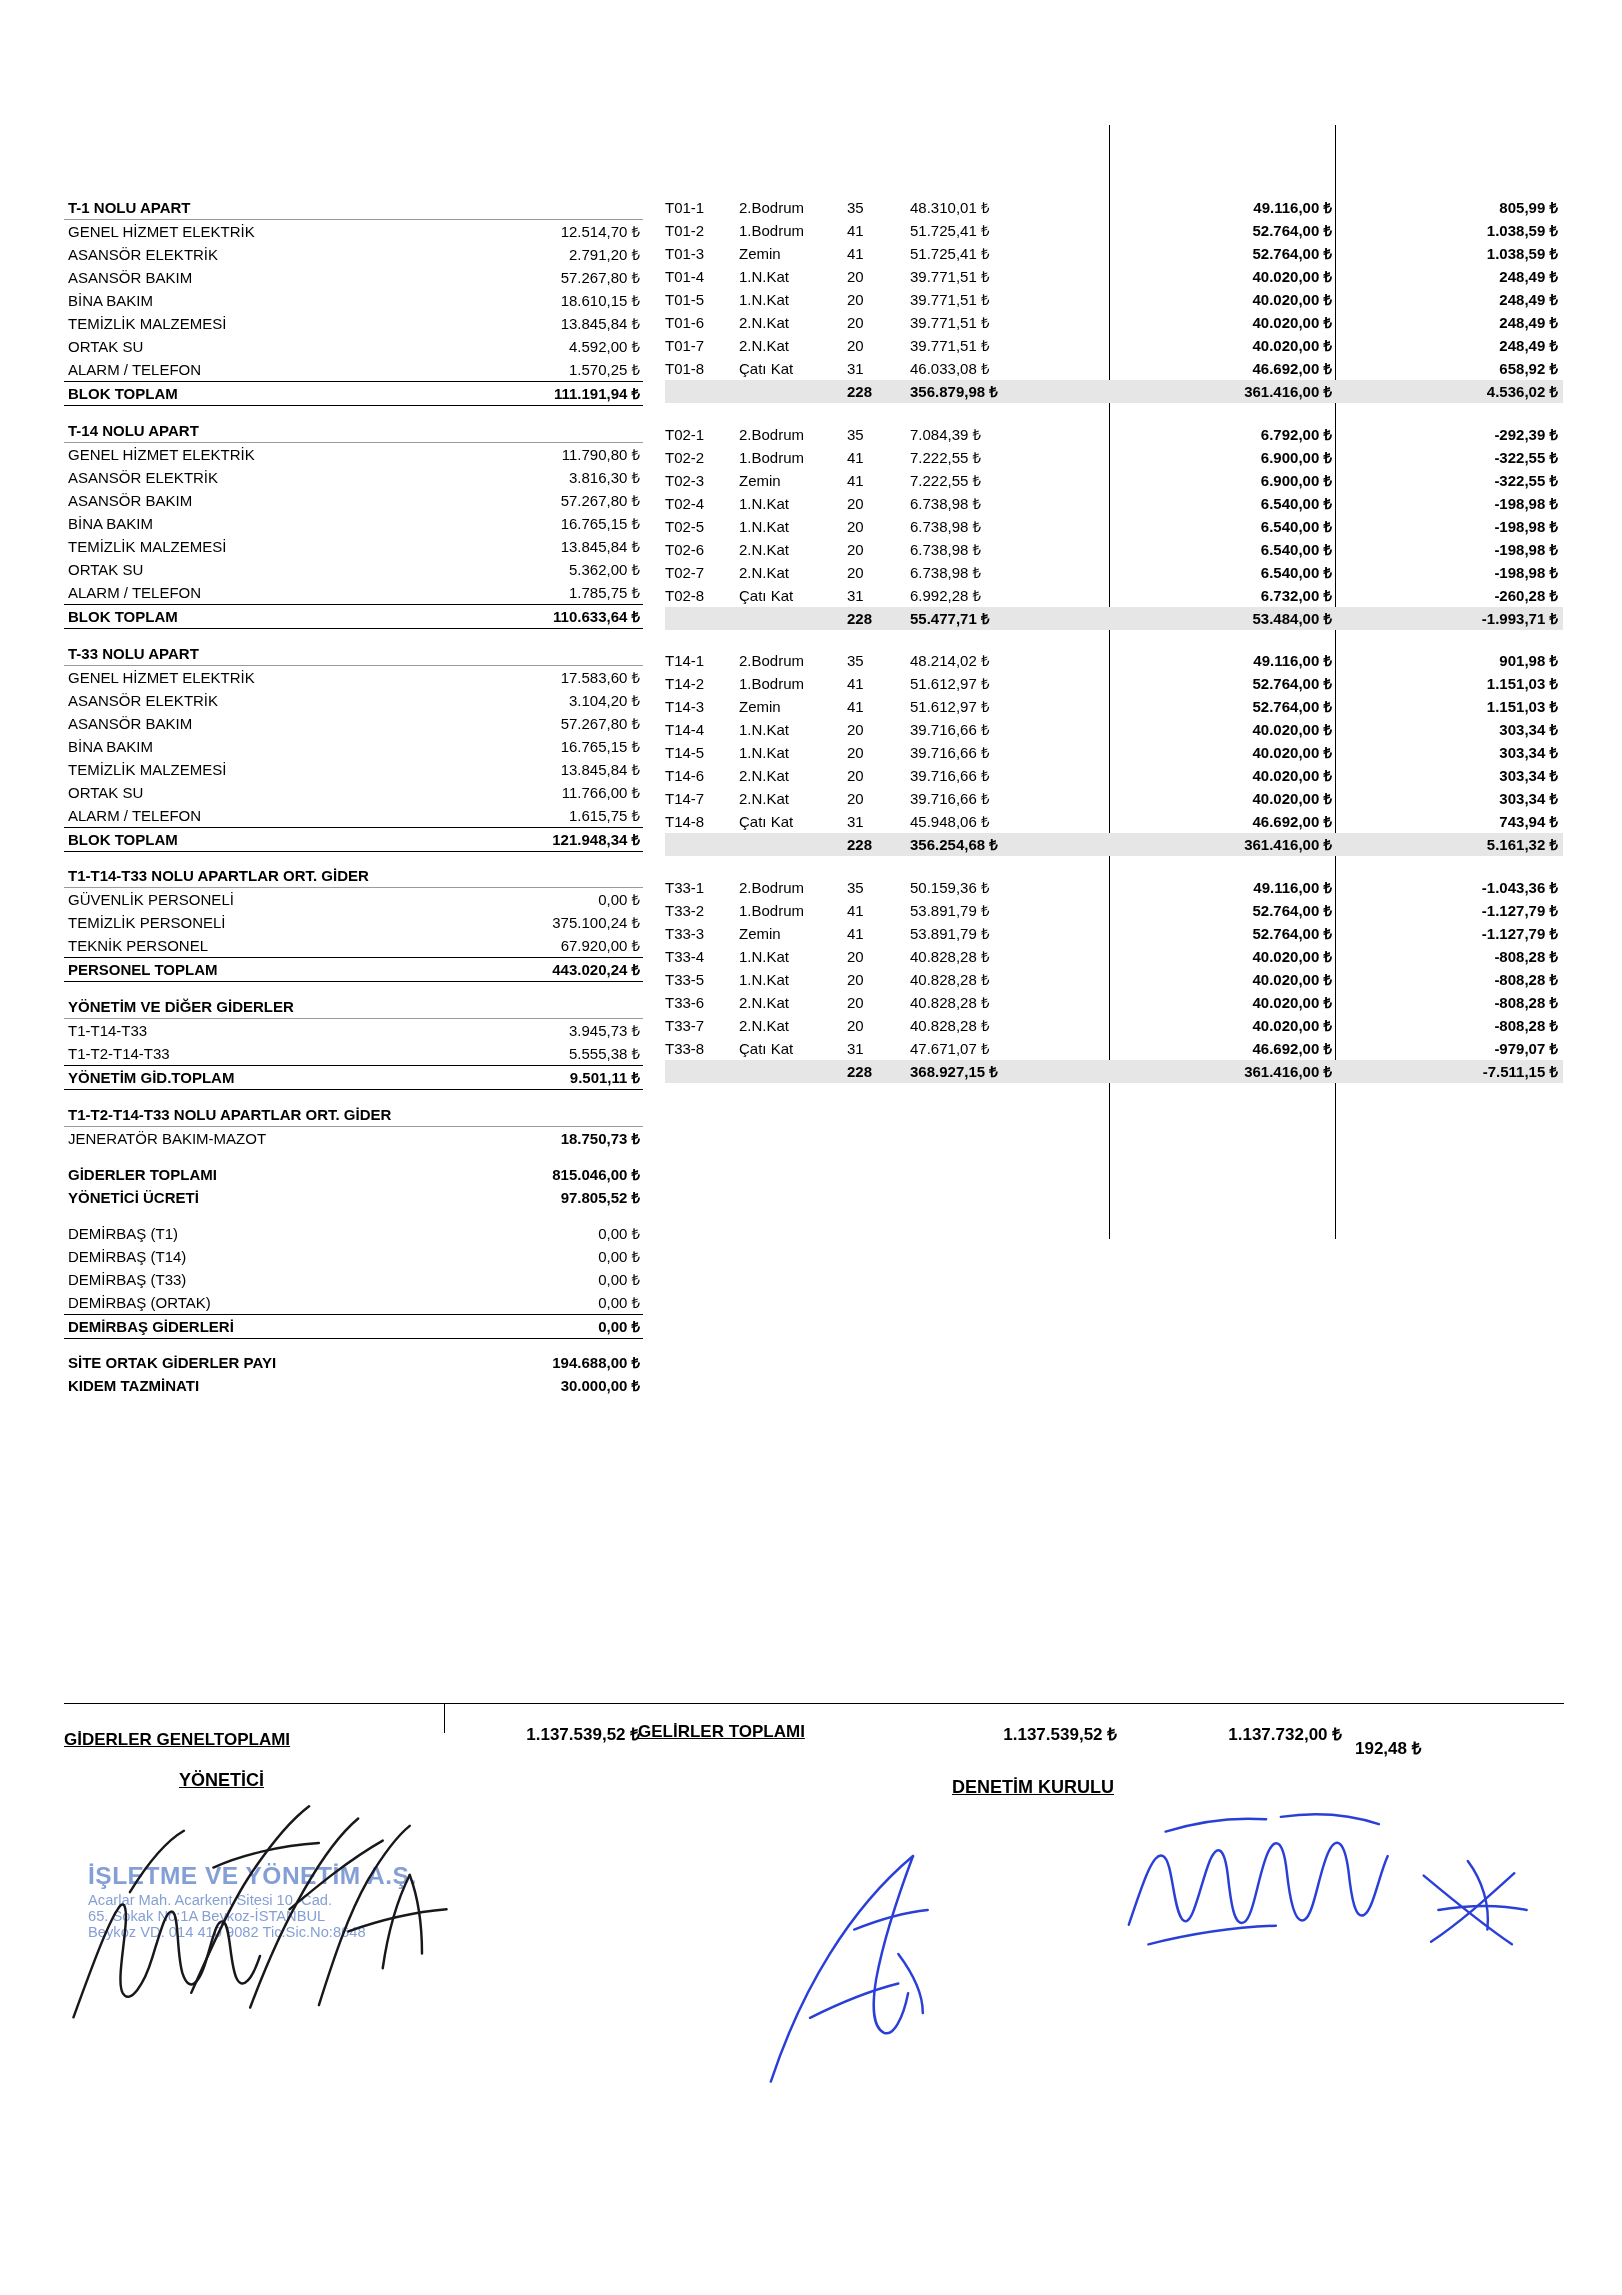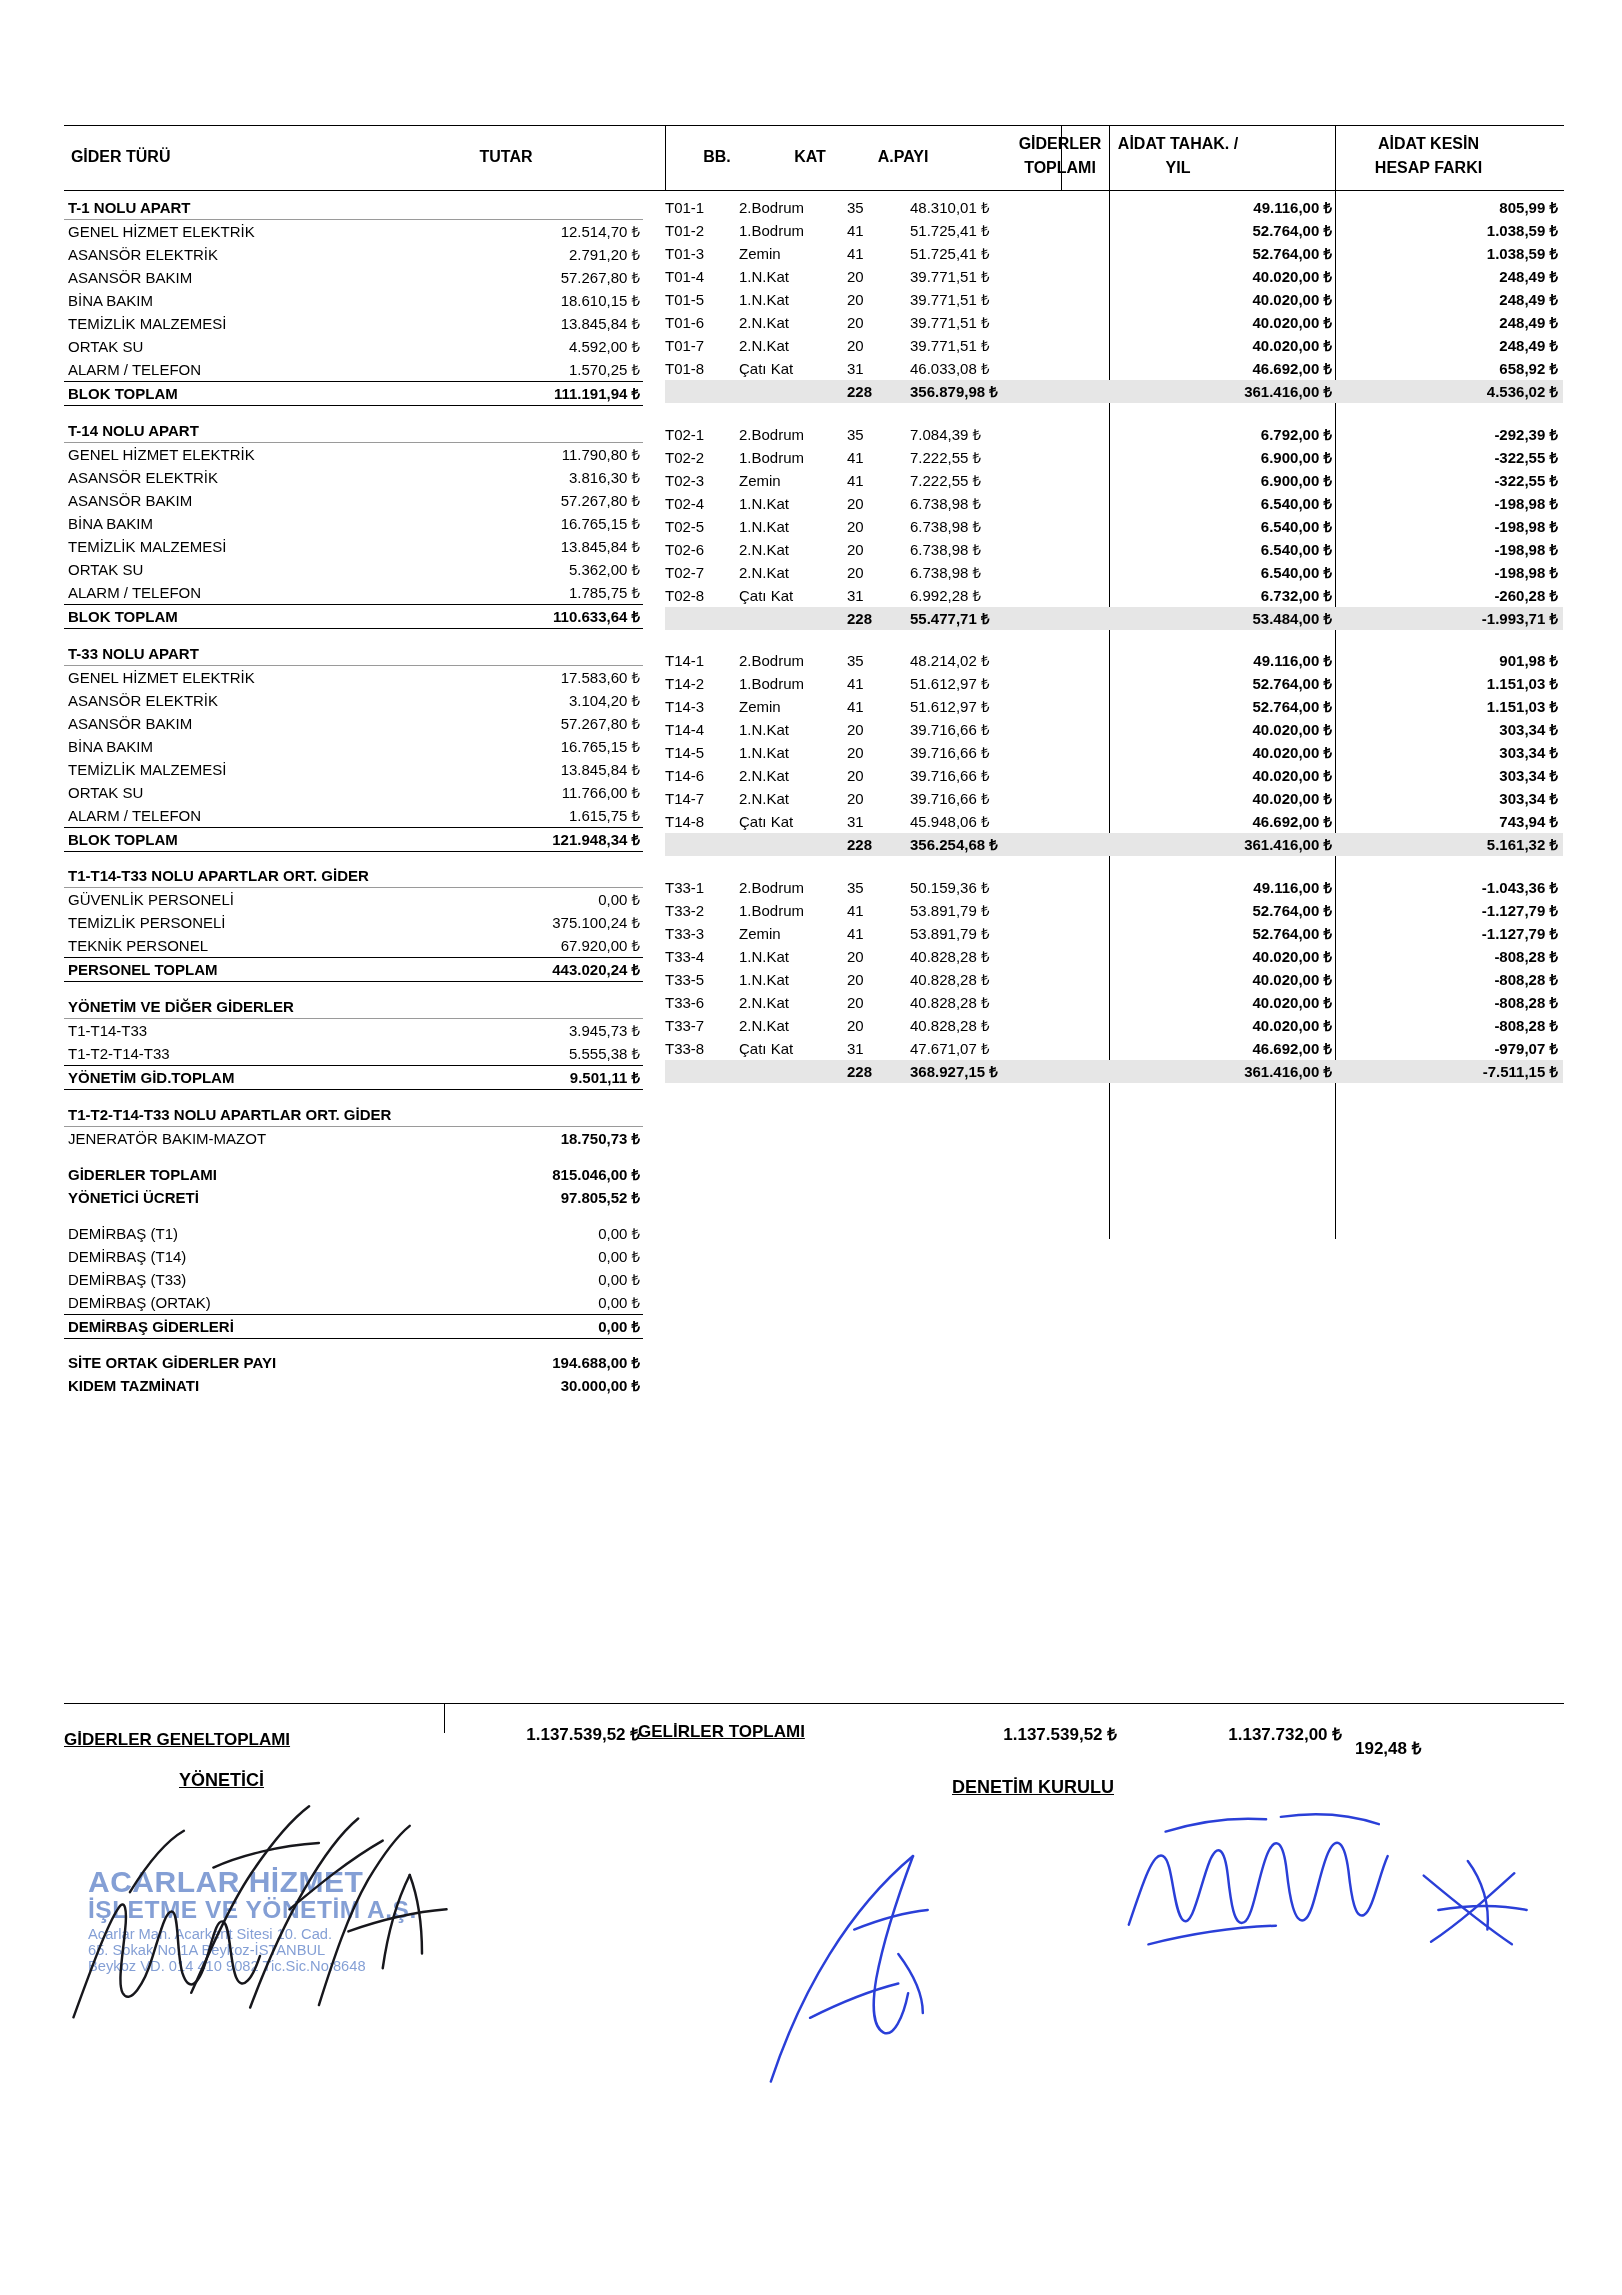--- a/index.html
+++ b/index.html
@@ -140,35 +140,20 @@
   .stamp .l4 { font-size:14.7px; }
   .stamp .l5 { font-size:14.7px; }
   svg.ink { position:absolute; overflow:visible; }
 </style>
 </head>
 <body>
 
 <div class="page">
 
 
-  <div class="hdr">
-    <div class="vline" style="left:601px;"></div>
-    <div class="vline" style="left:997px;"></div>
-    <div class="cell" style="left:6.9px; top:20.6px; width:196px; text-align:left;">GİDER TÜRÜ</div>
-    <div class="cell" style="left:383px; top:20.6px; width:118px;">TUTAR</div>
-    <div class="cell" style="left:616px; top:20.6px; width:74px;">BB.</div>
-    <div class="cell" style="left:702px; top:20.6px; width:88px;">KAT</div>
-    <div class="cell" style="left:795px; top:20.6px; width:88px;">A.PAYI</div>
-    <div class="cell" style="left:898px; top:7.9px; width:196px;">GİDERLER</div>
-    <div class="cell" style="left:898px; top:32px; width:196px;">TOPLAMI</div>
-    <div class="cell" style="left:1011px; top:7.9px; width:206px;">AİDAT TAHAK. /</div>
-    <div class="cell" style="left:1011px; top:32px; width:206px;">YIL</div>
-    <div class="cell" style="left:1237px; top:7.9px; width:255px;">AİDAT KESİN</div>
-    <div class="cell" style="left:1237px; top:32px; width:255px;">HESAP FARKI</div>
-  </div>
 
   <div class="left">
 
     <div class="lrow section ruled">
         <span class="lbl">T-1 NOLU APART</span>
       </div>
     <div class="lrow">
         <span class="lbl">GENEL HİZMET ELEKTRİK</span>
         <span class="amt">12.514,70 ₺</span>
       </div>
@@ -675,21 +660,20 @@
   <div class="btot" style="left:911px; top:1722px; width:206px; text-align:right;">1.137.539,52 ₺</div>
   <div class="btot" style="left:1136px; top:1722px; width:206px; text-align:right;">1.137.732,00 ₺</div>
   <div class="btot" style="left:1355px; top:1736px; width:206px; text-align:left;">192,48 ₺</div>
 
   <div style="position:absolute; left:444px; top:1703px; width:1px; height:30px; background:#000;"></div>
 
   <div class="sigtitle" style="left:179px; top:1770px;">YÖNETİCİ</div>
   <div class="sigtitle" style="left:952px; top:1777px;">DENETİM KURULU</div>
 
   <div class="stamp">
-    <div class="l1">ACARLAR HİZMET</div>
     <div class="l2">İŞLETME VE YÖNETİM A.Ş.</div>
     <div class="l3">Acarlar Mah. Acarkent Sitesi 10. Cad.</div>
     <div class="l4">65. Sokak No:1A  Beykoz-İSTANBUL</div>
     <div class="l5">Beykoz VD. 014 410 9082 Tic.Sic.No:8648</div>
   </div>
 
   <svg class="ink" style="left:44px; top:1762px;" width="540" height="275" viewBox="0 0 1100 560" fill="none">
     <g stroke="#17171c" stroke-width="5" fill="none" stroke-linecap="round">
       <path d="M60 520 C100 410 130 330 150 300 C165 275 170 300 165 345 C160 395 150 450 160 470 C175 498 205 450 220 400 C240 335 250 300 262 305 C275 312 270 390 282 430 C295 470 315 455 330 405 C345 355 352 320 365 325 C380 332 378 410 392 440 C405 468 425 440 440 395"></path>
       <path d="M175 265 C215 200 250 160 285 140"></path>

